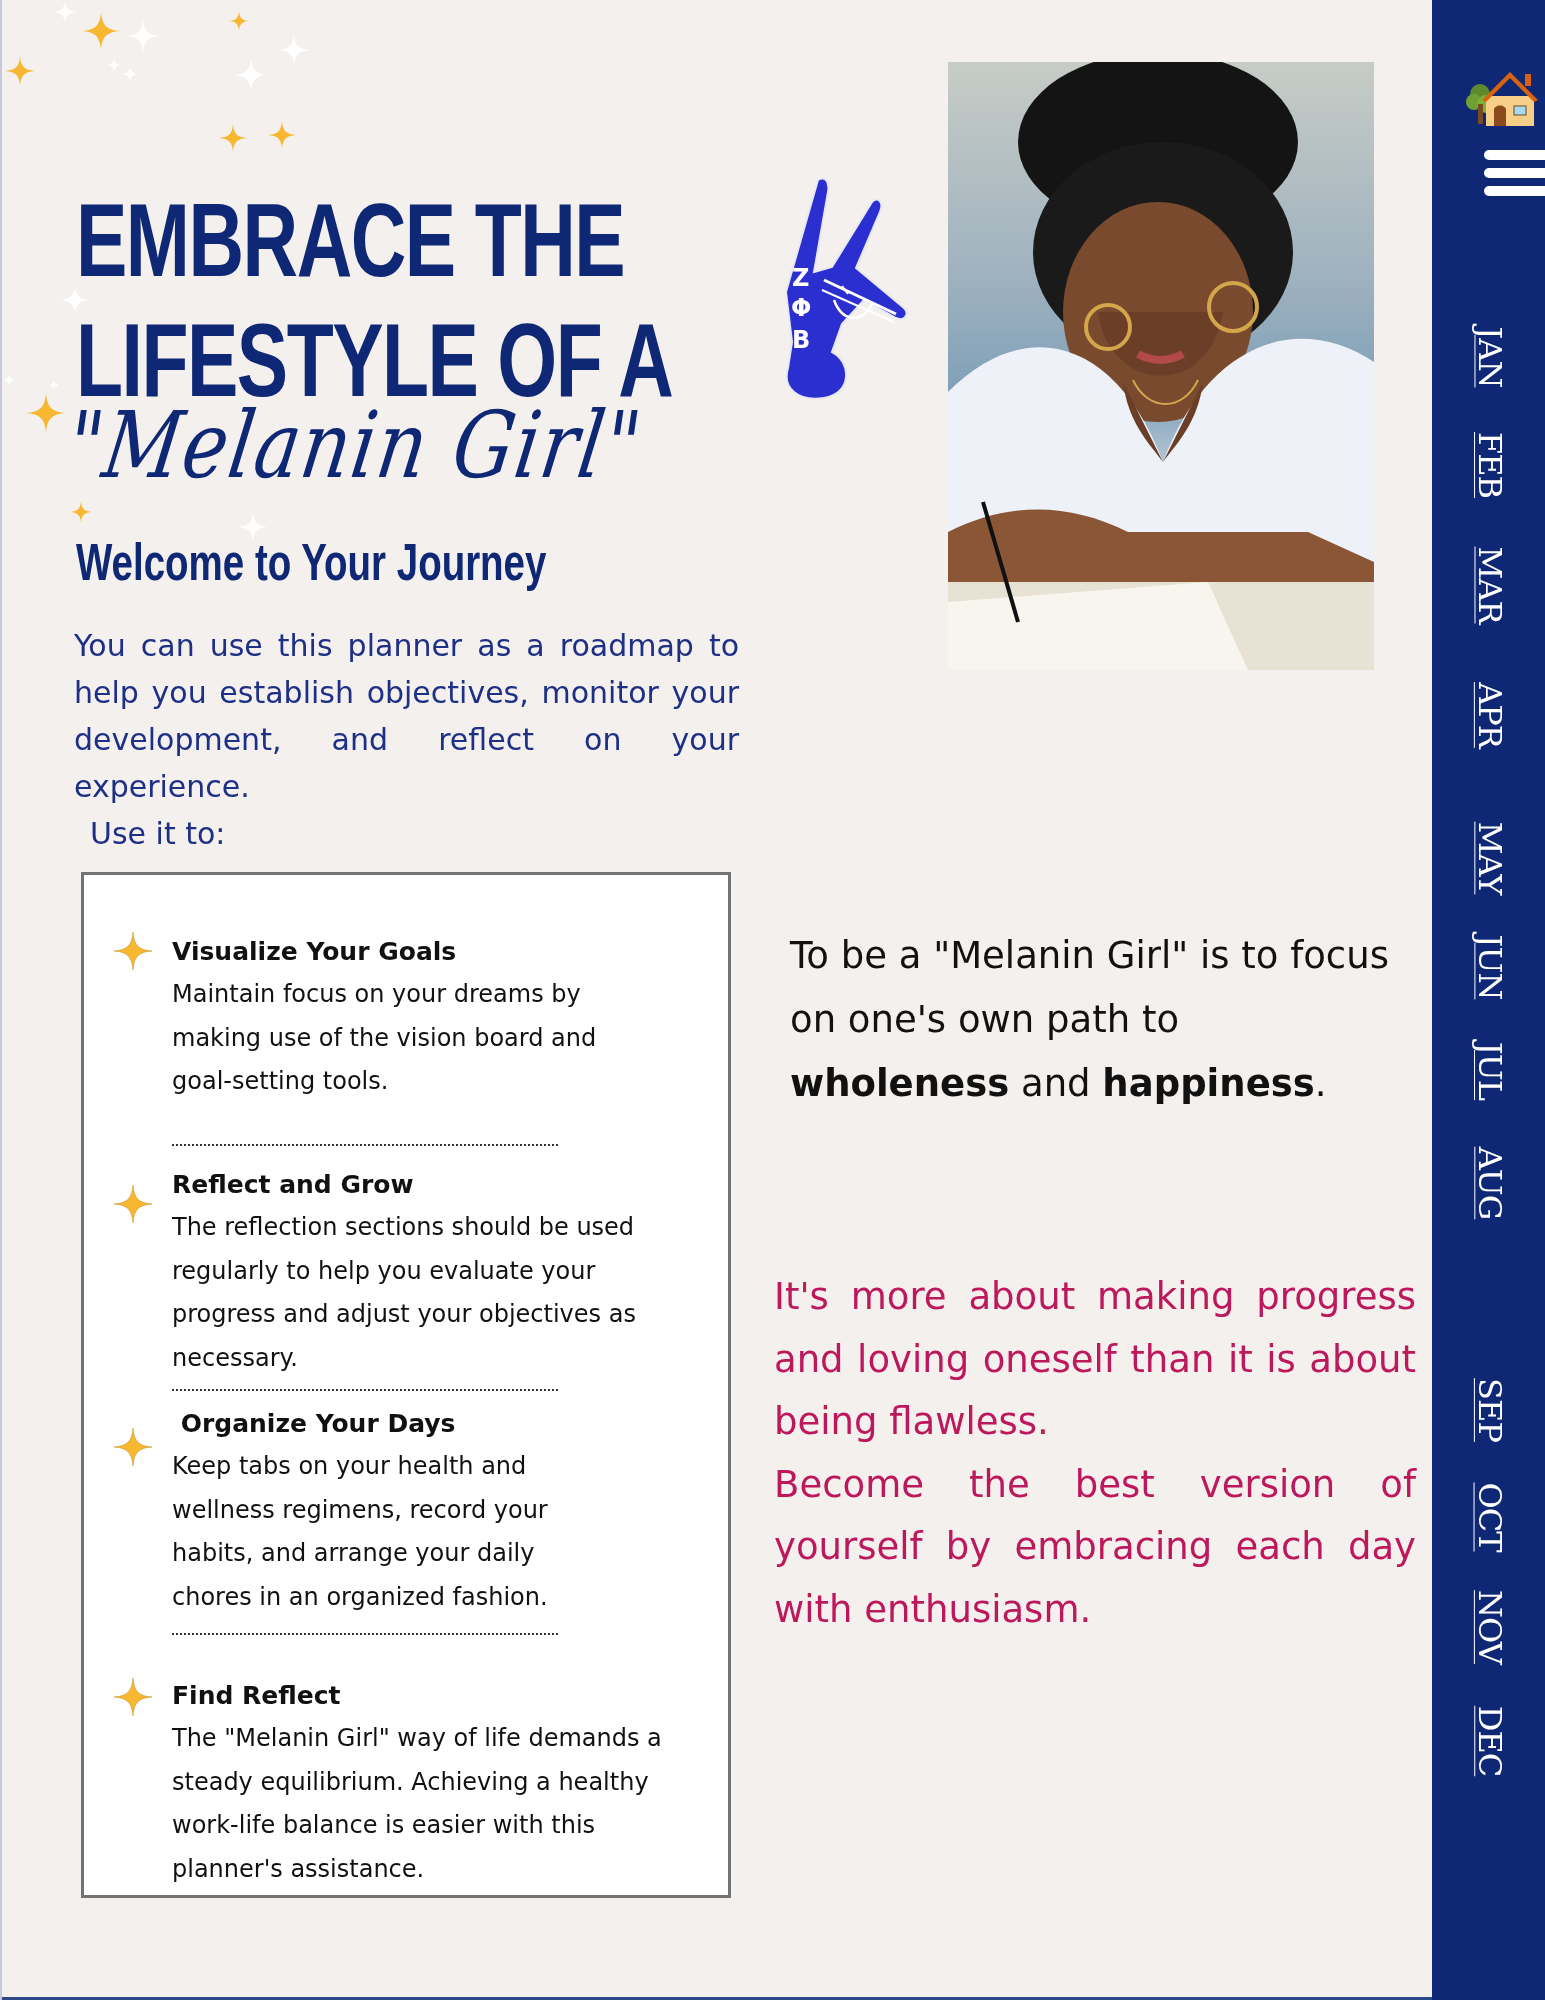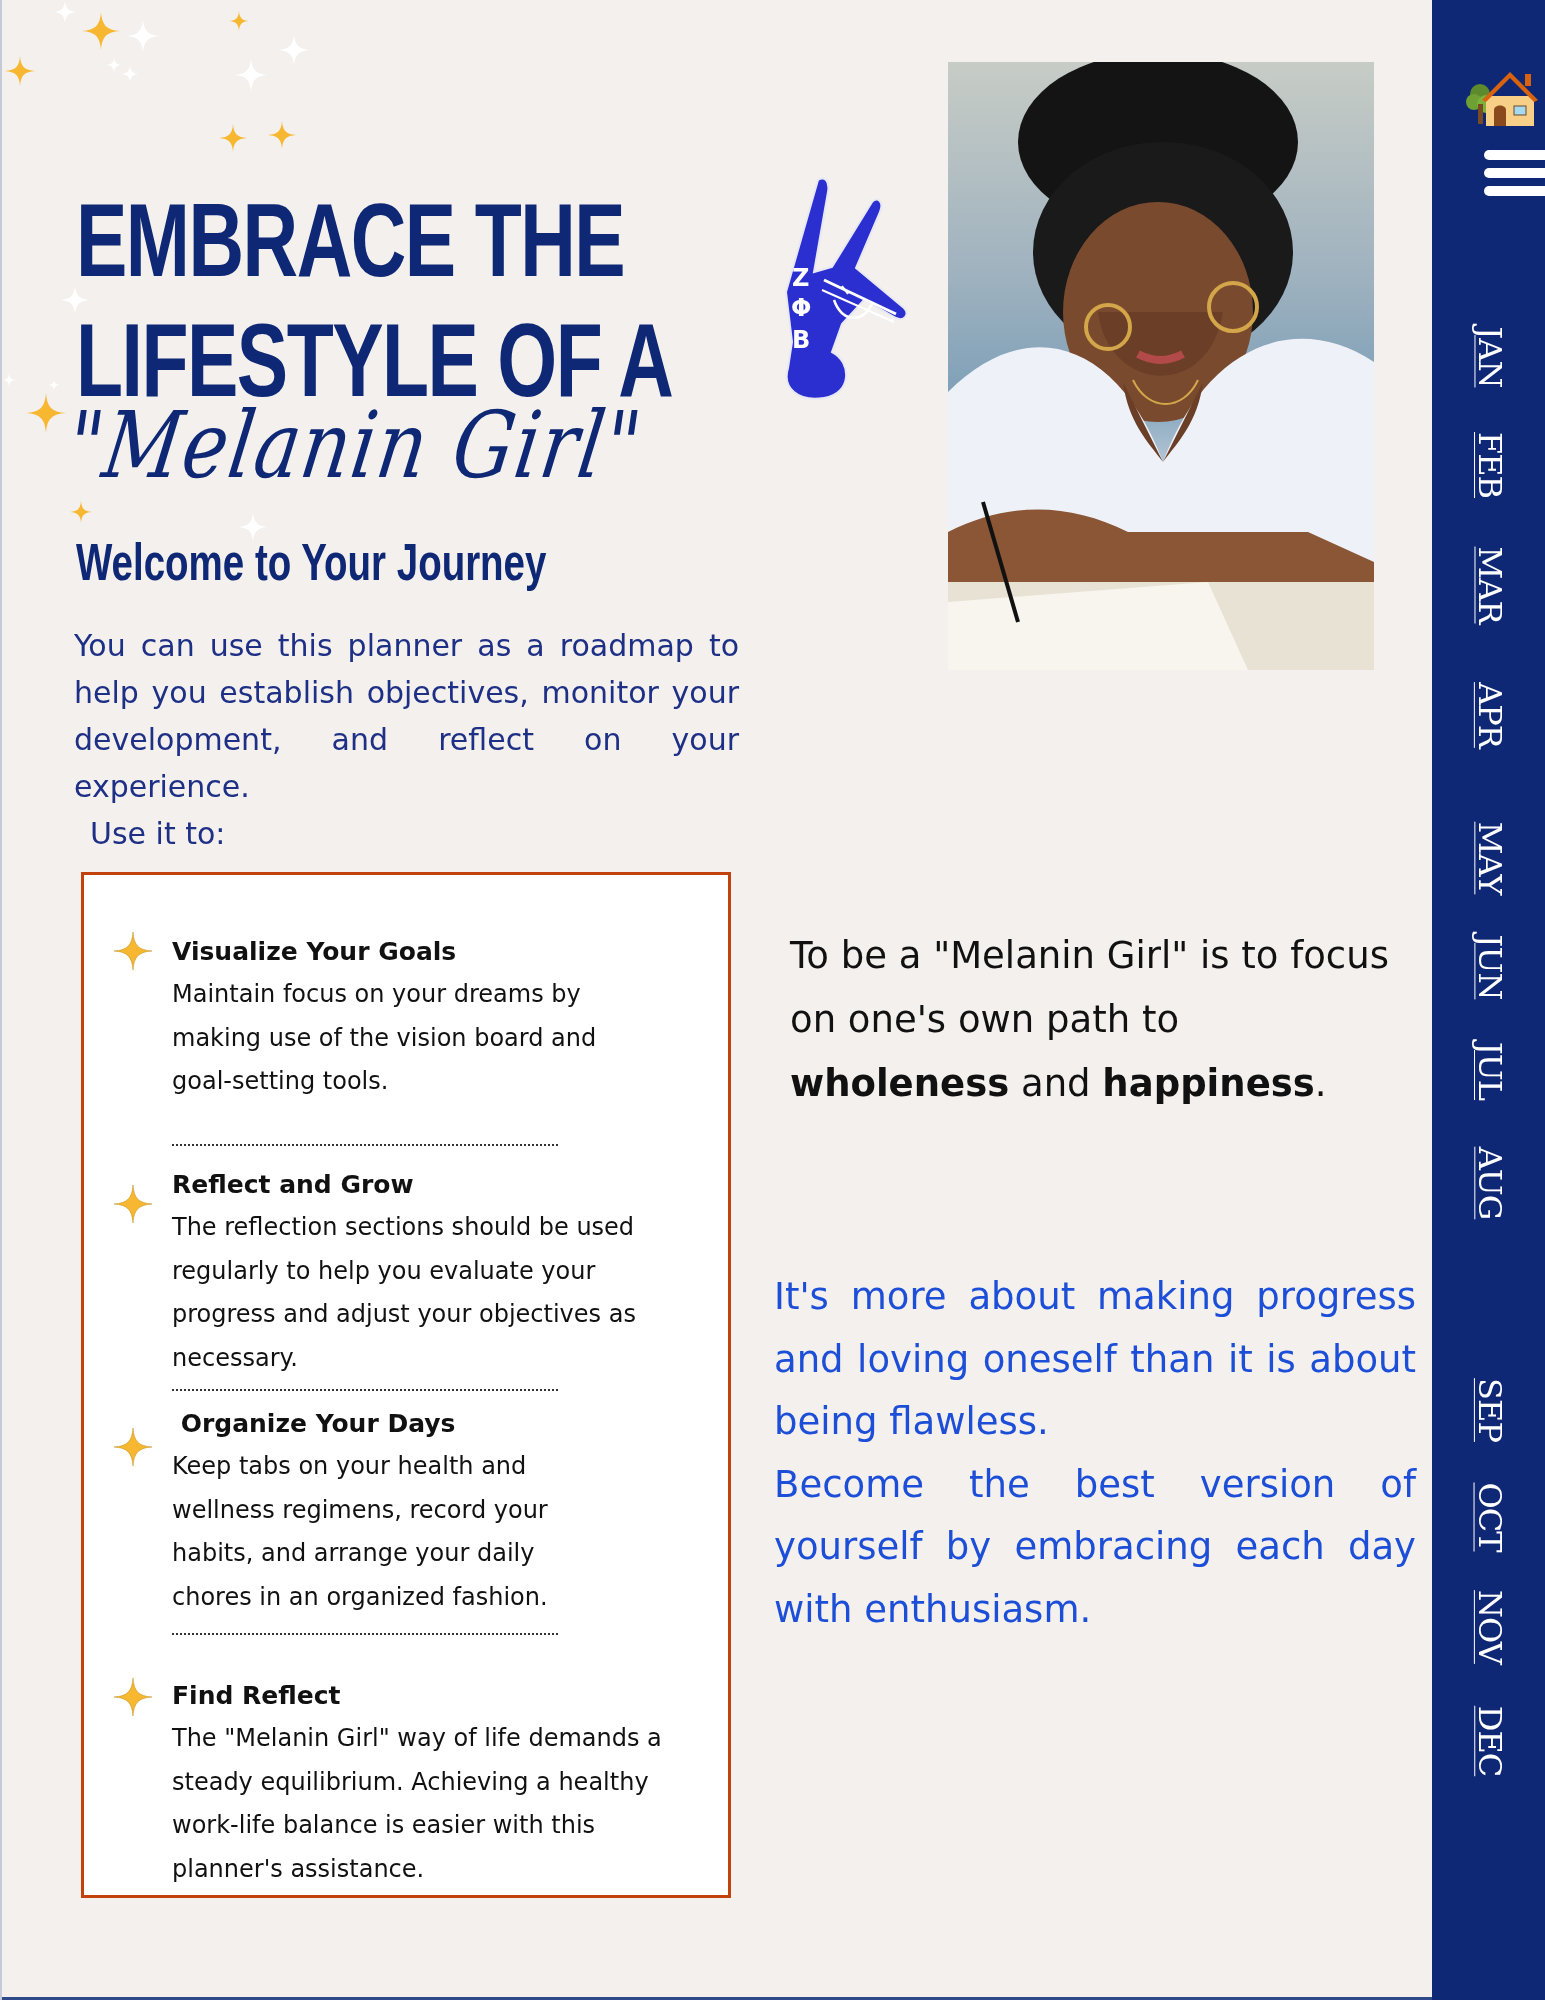--- a/index.html
+++ b/index.html
@@ -12,30 +12,30 @@
   .title-line { font-family:"Liberation Sans", sans-serif; font-weight:700; color:#0F2875; font-size:104px; line-height:120px; letter-spacing:-2px; transform:scaleX(0.74); transform-origin:left top; white-space:nowrap; }
   .title-script { position:absolute; left:74px; top:392px; font-family:"DejaVu Serif", serif; font-style:italic; font-size:92px; color:#0F2875; transform:scaleX(0.82) skewX(-10deg); transform-origin:left top; white-space:nowrap; letter-spacing:2px; font-weight:400; }
   .subtitle { position:absolute; left:74px; top:530px; font-family:"Liberation Sans", sans-serif; font-weight:700; color:#0F2875; font-size:52px; line-height:64px; transform:scaleX(0.74); transform-origin:left top; white-space:nowrap; }
 
   .intro { position:absolute; left:72px; top:622px; width:665px; font-family:"DejaVu Sans", sans-serif; font-size:30px; line-height:47px; color:#1E2F86; text-align:justify; text-align-last:left; }
   .use-it { position:absolute; left:80px; top:810px; font-family:"DejaVu Sans", sans-serif; font-size:30px; line-height:47px; color:#1E2F86;margin-left:8px; }
 
   .logo { position:absolute; left:770px; top:172px; width:140px; height:232px; }
   .photo { position:absolute; left:946px; top:62px; width:426px; height:608px; overflow:hidden; background:linear-gradient(180deg,#c7ccc6 0%,#9fb2bf 35%,#7fa0b8 55%,#dfe6ef 75%,#e9ecef 100%); }
 
-  .box { position:absolute; left:79px; top:872px; width:650px; height:1026px; box-sizing:border-box; border:3px solid #c2410c; background:#FFFFFF; }
+  .box { position:absolute; left:79px; top:872px; width:650px; height:1026px; box-sizing:border-box; border:3px solid #737373; background:#FFFFFF; }
   .item { position:absolute; left:0; width:100%; }
   .item-star { position:absolute; left:30px; width:38px; height:38px; }
   .item-title { position:absolute; left:88px; font-family:"DejaVu Sans", sans-serif; font-weight:700; font-size:25px; color:#111; white-space:nowrap; }
   .item-body { position:absolute; left:88px; width:500px; font-family:"DejaVu Sans", sans-serif; font-size:24px; line-height:43.5px; color:#111; }
   .divider { position:absolute; left:88px; width:386px; height:0; border-top:2px dotted #333; }
 
   .quote1 { position:absolute; left:788px; top:924px; width:600px; font-family:"DejaVu Sans", sans-serif; font-size:37px; line-height:64px; color:#111; }
   .quote1 b { font-weight:700;margin-top:27px; }
-  .quote2 { position:absolute; left:772px; top:1266px; width:642px; font-family:"DejaVu Sans", sans-serif; font-size:37px; line-height:62.5px; color:#1d4ed8; text-align:justify; }
+  .quote2 { position:absolute; left:772px; top:1266px; width:642px; font-family:"DejaVu Sans", sans-serif; font-size:37px; line-height:62.5px; color:#be185d; text-align:justify; }
   .quote2 p { margin:0; text-align:justify; text-align-last:left; }
 
   .sidebar { position:absolute; left:1430px; top:0; width:115px; height:2000px; background:#0F2875; }
   .home-icon { position:absolute; left:32px; top:68px; width:76px; height:60px; }
   .menu-icon { position:absolute; left:52px; top:150px; width:68px; height:48px; }
   .menu-icon span { position:absolute; left:0; width:68px; height:10px; border-radius:5px; background:#fff; }
   .month { position:absolute; left:18px; width:80px; display:flex; align-items:center; justify-content:center; }
   .month span { display:inline-block; transform:rotate(90deg); font-family:"DejaVu Serif", serif; font-size:32px; color:#fff; text-decoration:underline; text-underline-offset:4px; text-decoration-thickness:1px; white-space:nowrap; letter-spacing:-1px; transform-origin:center center; cursor:pointer; }
   .bottom-line { position:absolute; left:0; top:1997px; width:1430px; height:3px; background:#2e4a8a; }
 </style>

